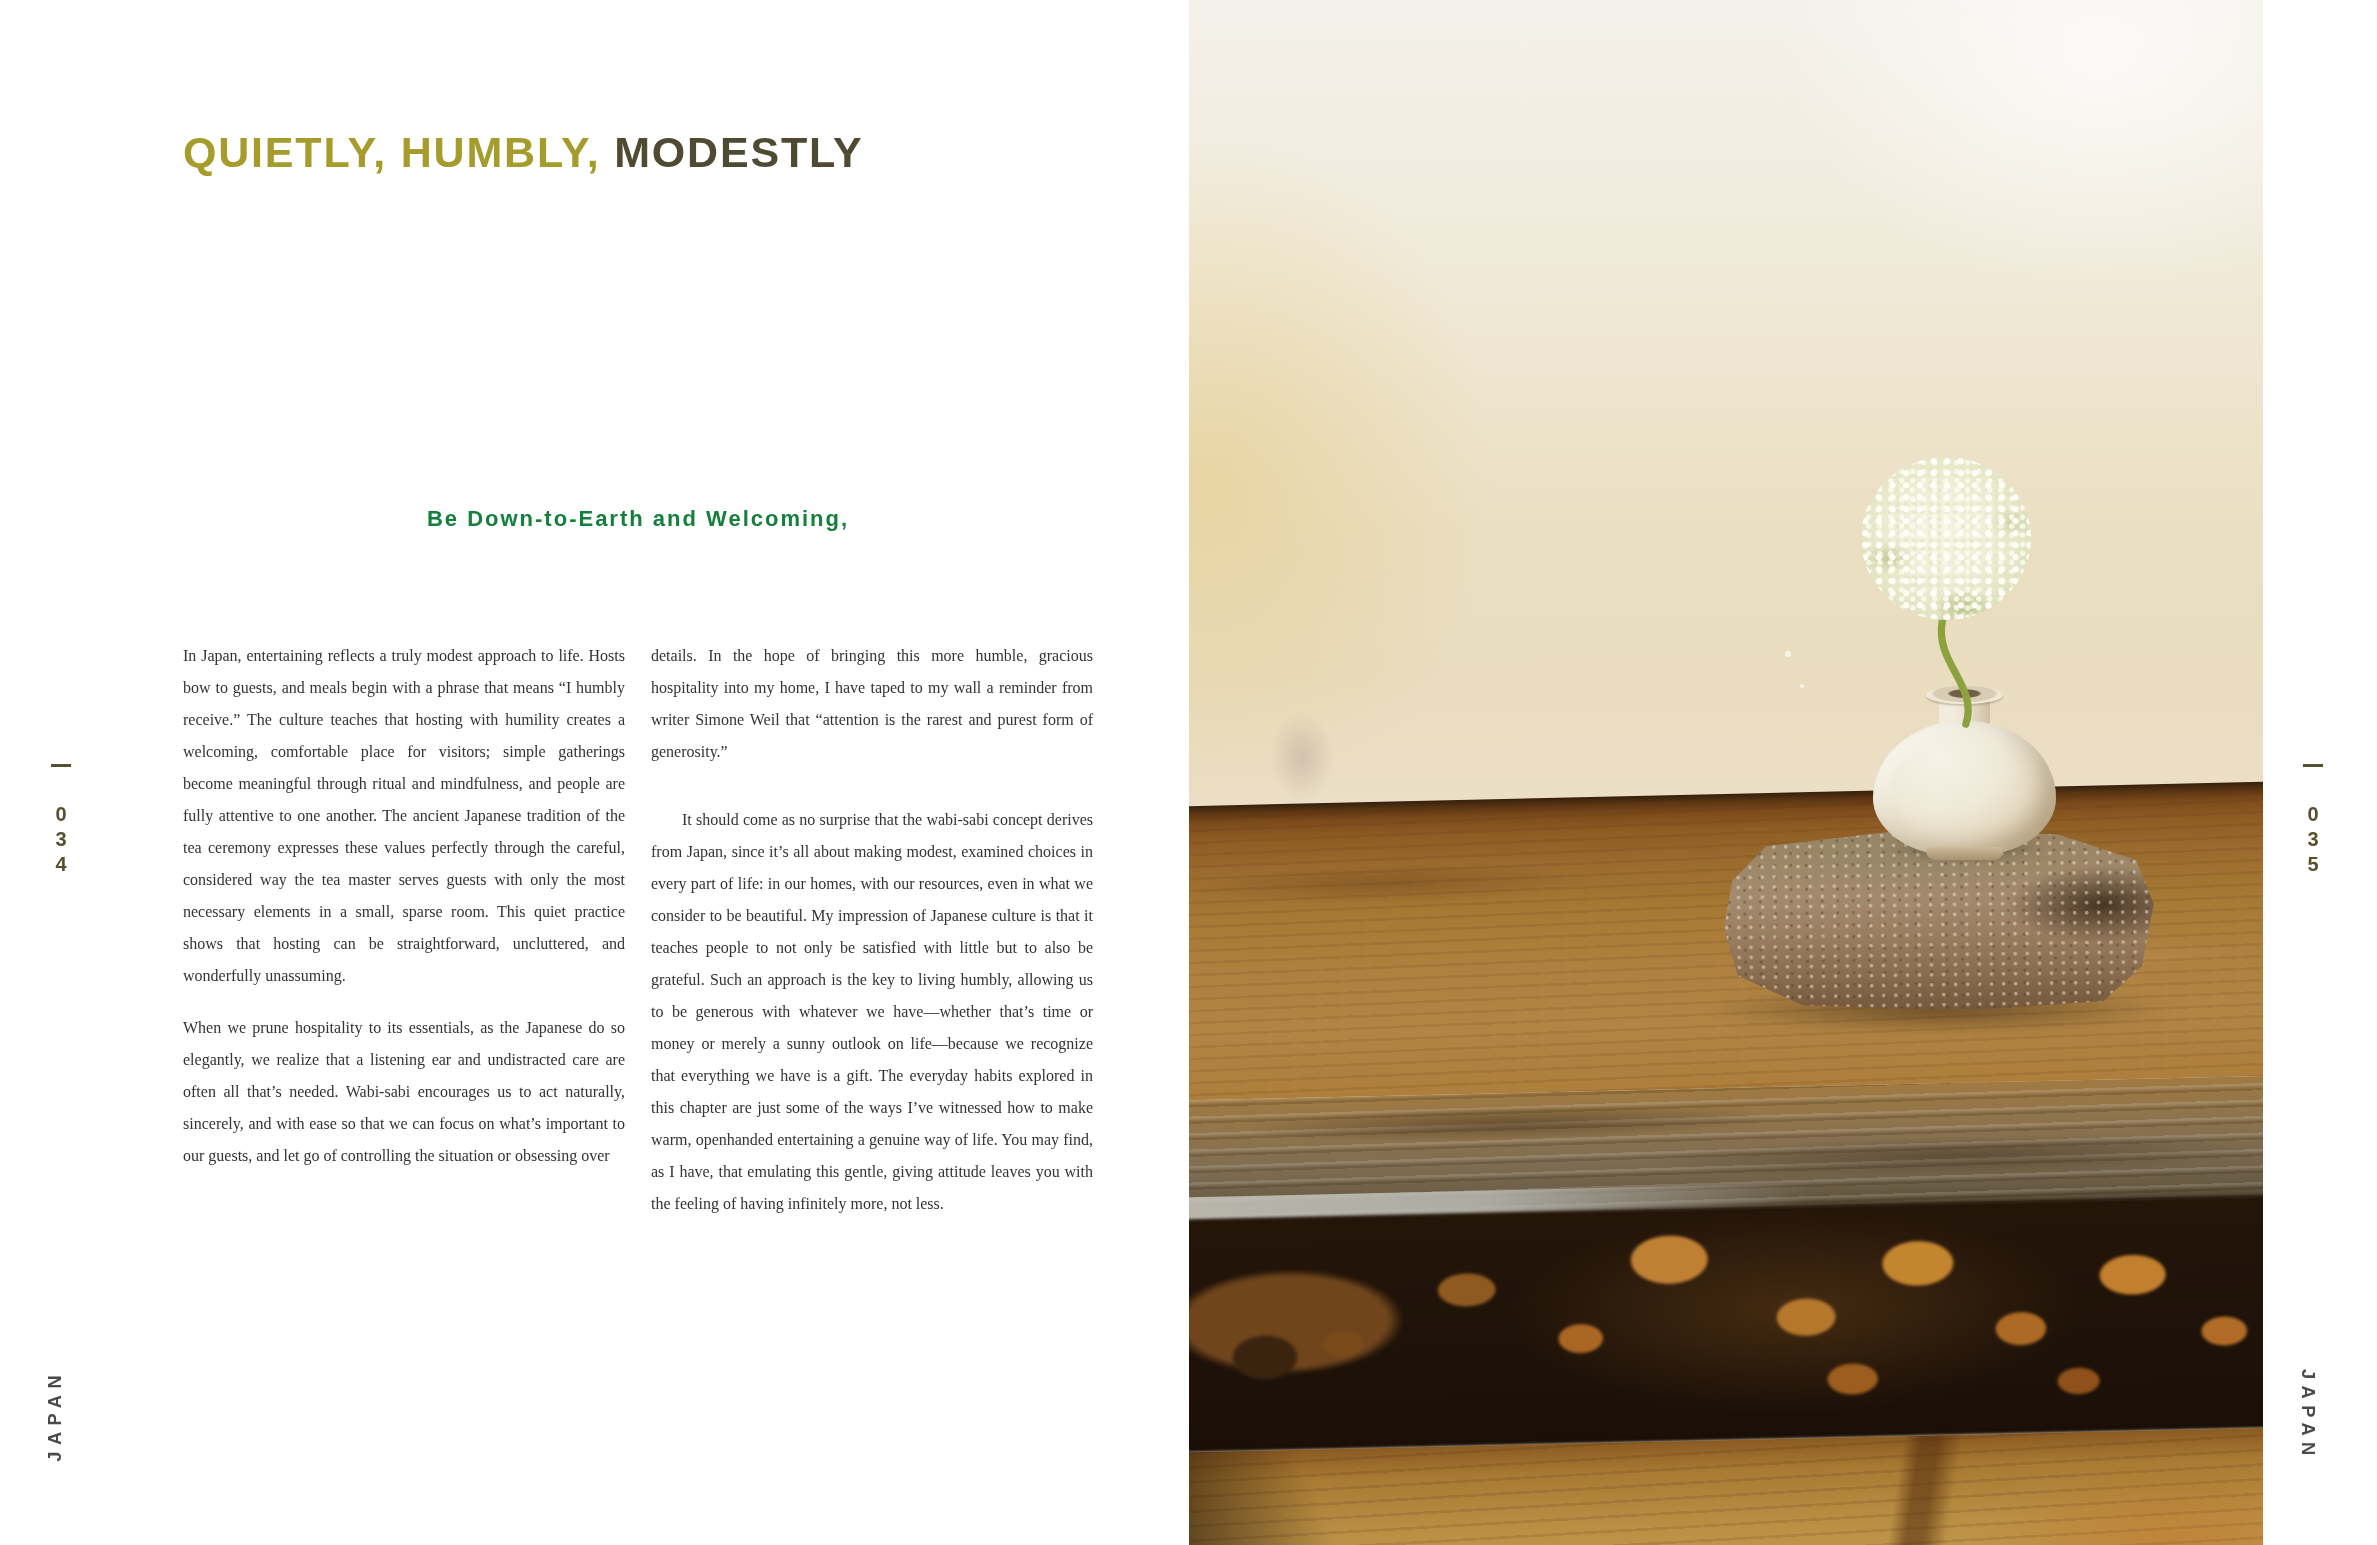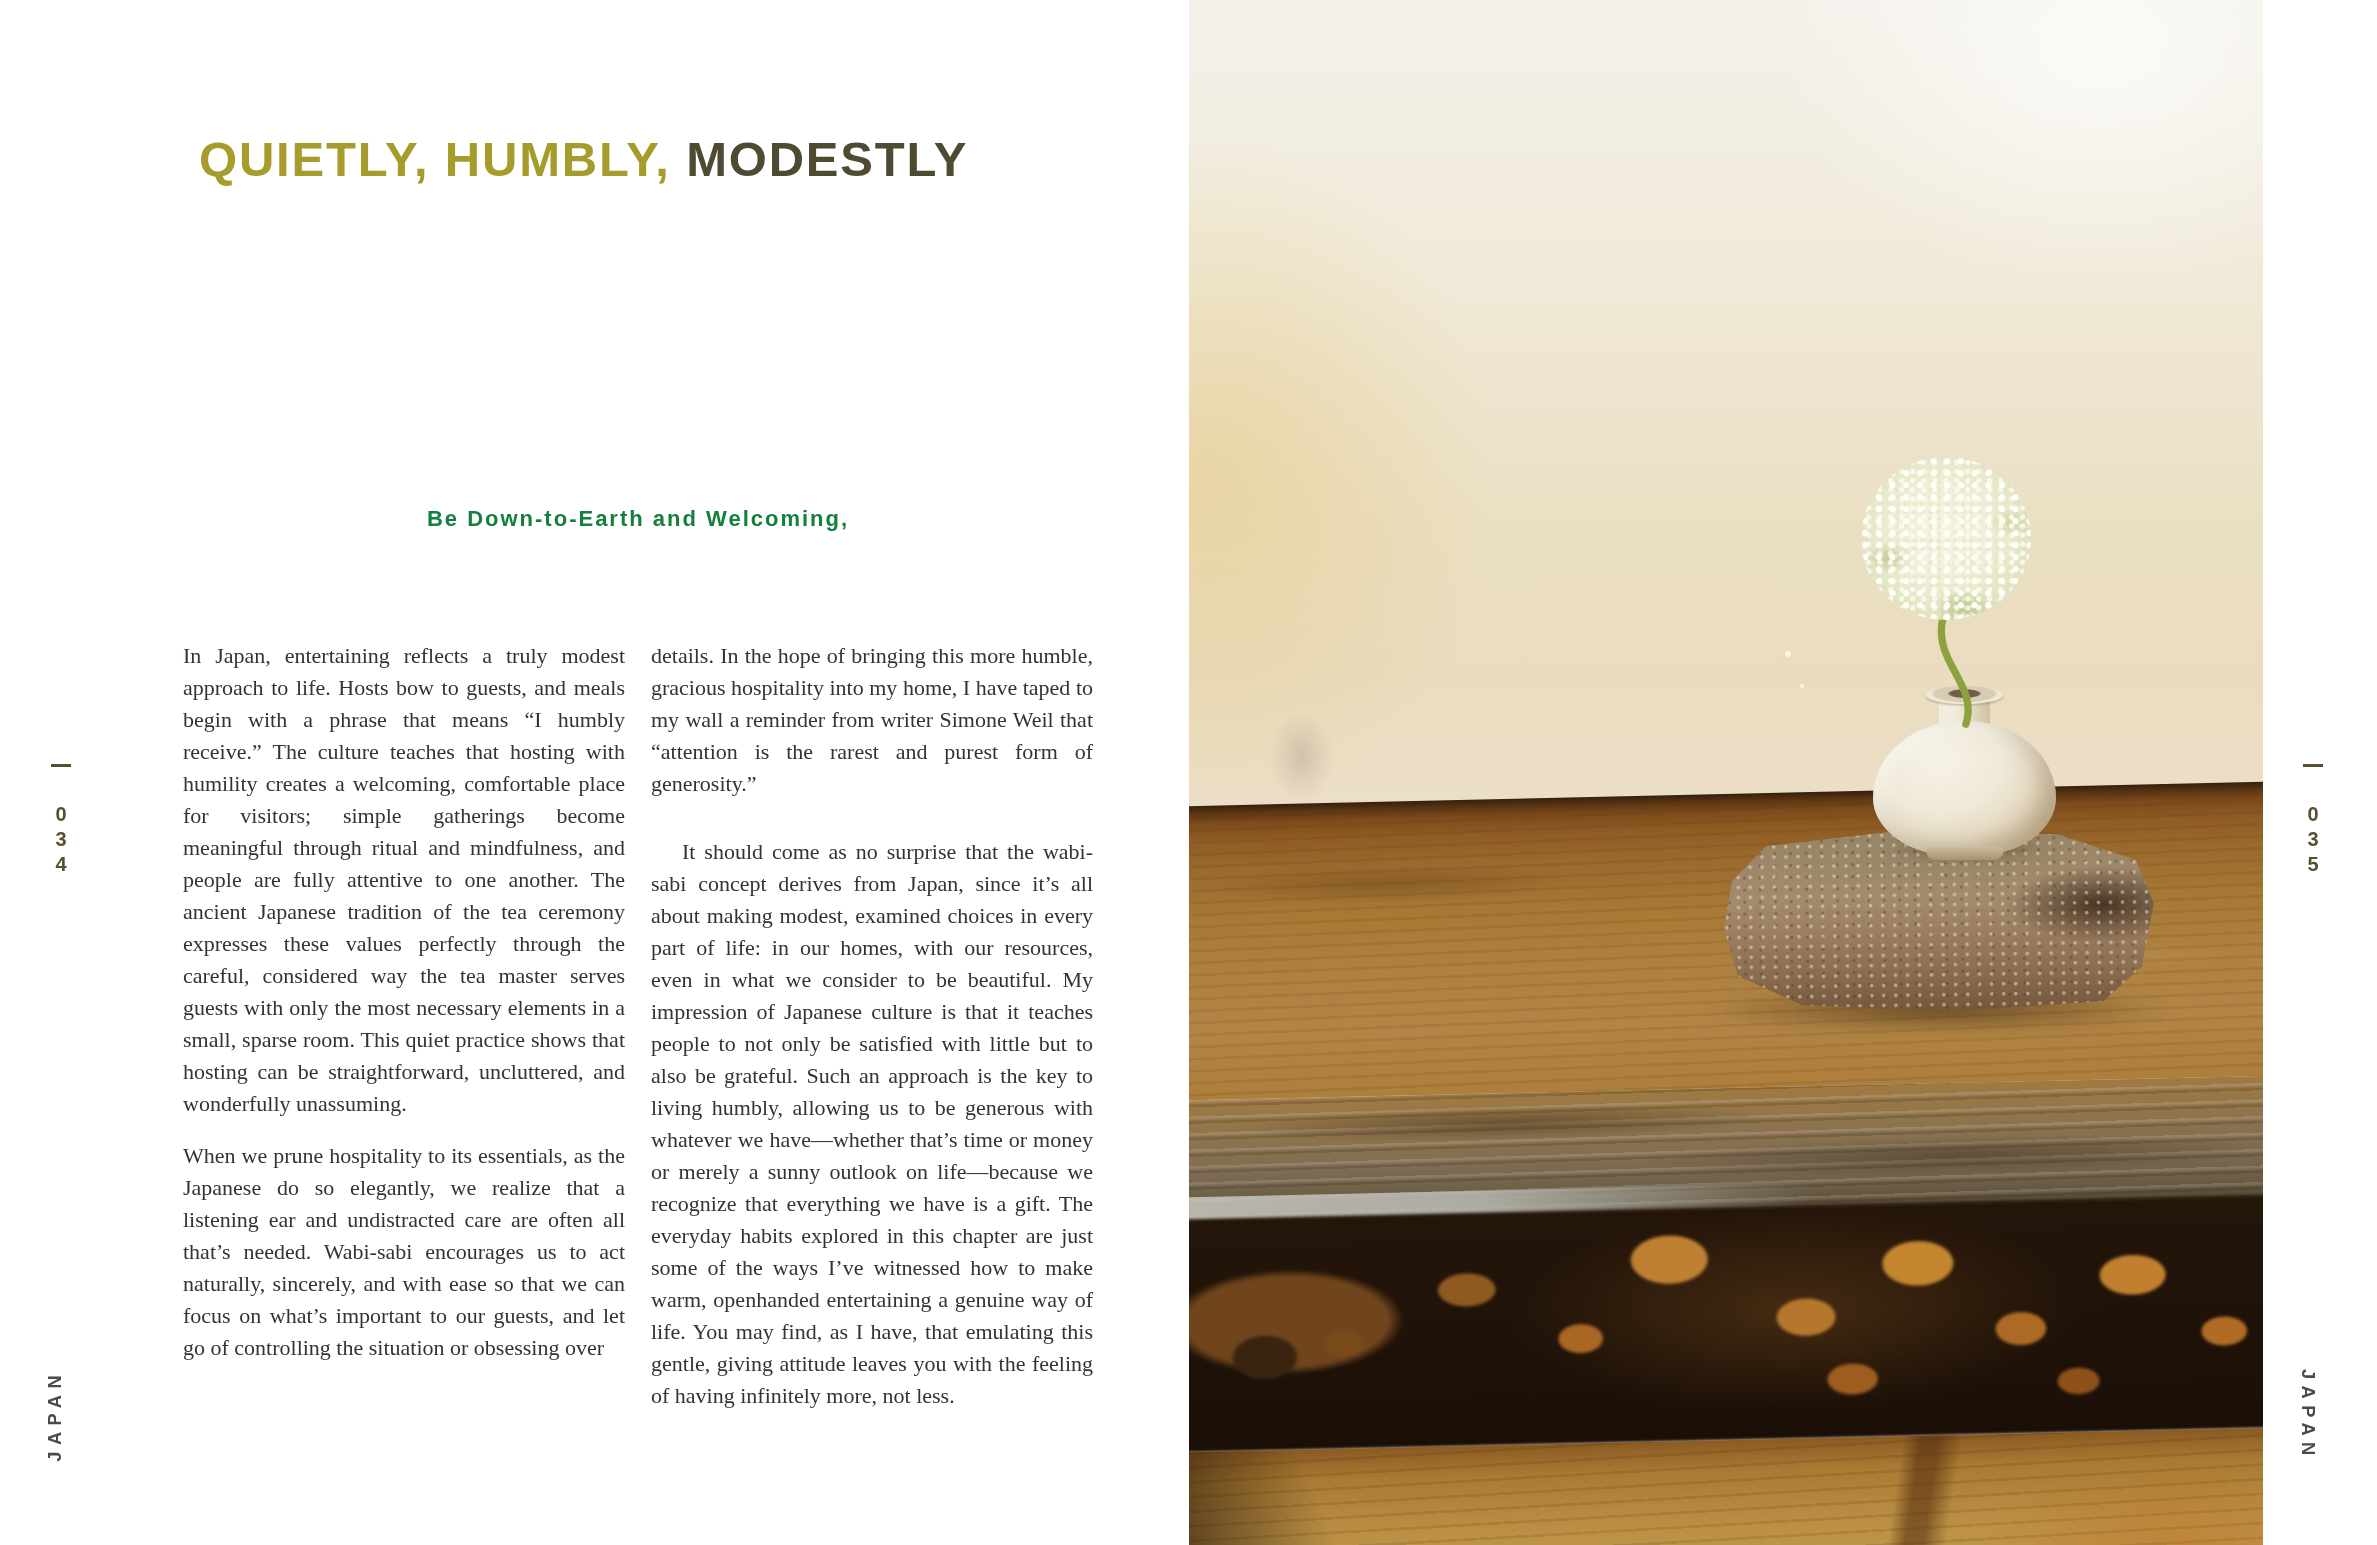--- a/index.html
+++ b/index.html
@@ -13,31 +13,31 @@
   .pagenum span{display:block;line-height:25px;}
   #pagenum-left{left:50px;top:764px;}
   #pagenum-right{left:2302px;top:764px;}
 
   .vfooter{position:absolute;font-family:"Liberation Sans",sans-serif;font-size:18.3px;font-weight:700;
            letter-spacing:6.4px;color:#4a4a4a;writing-mode:vertical-rl;white-space:nowrap;}
   #vfooter-left{left:44px;top:1369px;transform:rotate(180deg);}
   #vfooter-right{left:2297px;top:1369px;}
 
   
-  .title{position:absolute;left:183px;top:102px;font-weight:700;font-size:49px;line-height:1;
-         letter-spacing:1.8px;white-space:nowrap;font-family:"Liberation Sans",sans-serif;margin-left:16px;}
+  .title{position:absolute;left:183px;top:102px;font-weight:700;font-size:43px;line-height:1;
+         letter-spacing:1.8px;white-space:nowrap;font-family:"Liberation Sans",sans-serif;}
   .title .accent{color:#a59c2b;}
   .title .rest{color:#4f4b33;}
 
   .subtitle{position:absolute;left:183px;top:500px;width:910px;text-align:center;color:#15803d;
             font-family:"Liberation Sans",sans-serif;font-weight:700;font-size:22px;line-height:37px;
             letter-spacing:2px;}
 
   .bodycol{position:absolute;top:640px;width:442px;font-family:"Liberation Serif",serif;
-           font-size:22px;line-height:32px;color:#333333;text-align:justify;hyphens:auto;}
+           font-size:16px;line-height:32px;color:#333333;text-align:justify;hyphens:auto;}
   #col1{left:183px;}
   #col2{left:651px;}
   .bodycol p{margin:0;}
   #col1 p + p{margin-top:20px;}
   #col2 p + p{text-indent:31px;margin-top:36px;}
 
   
   #photo{position:absolute;left:1189px;top:0;width:1074px;height:1545px;overflow:hidden;background:#ece3cd;}
 
   .wall{position:absolute;left:0;top:0;width:1074px;height:823px;

